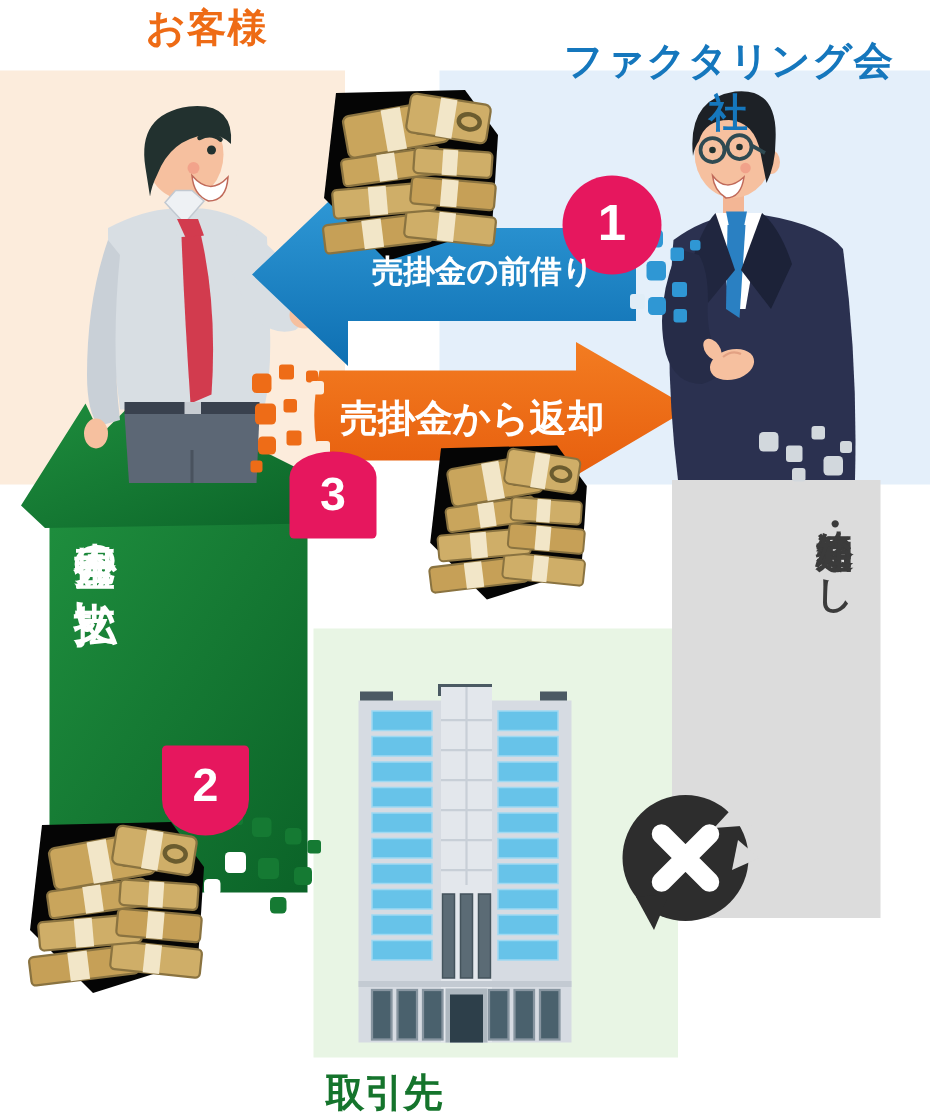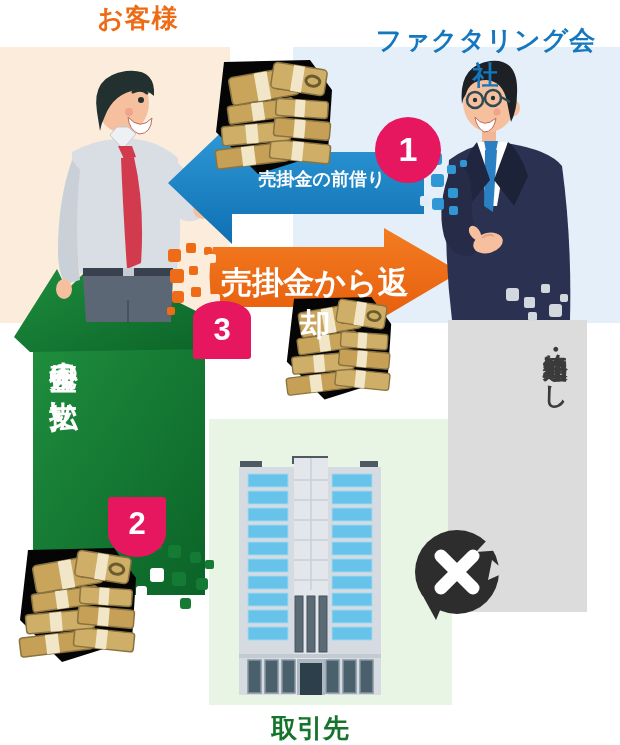--- a/index.html
+++ b/index.html
@@ -12,34 +12,34 @@
   .panel-green{left:209px;top:419px;width:243px;height:286px;background:#e8f5e4;}
   .panel-gray{left:448px;top:320px;width:139px;height:292px;background:#dcdcdc;}
   
   .top-label{position:absolute;top:1px;font-size:26px;font-weight:800;letter-spacing:1px;text-align:center;}
   .label-customer{left:38px;width:200px;color:#ee6b15;}
   .label-factoring{left:373px;width:226px;color:#1577bd;margin-top:22px;}
   
   .art{position:absolute;left:0;top:0;}
   
   .arrow-text{position:absolute;color:#fff;font-weight:800;text-align:center;}
-  .txt-advance{left:224px;top:167px;width:196px;font-size:18px;}
-  .txt-repay{left:221px;top:262px;width:188px;font-size:31px;}
+  .txt-advance{left:224px;top:167px;width:196px;font-size:21px;}
+  .txt-repay{left:221px;top:262px;width:188px;font-size:25px;}
   .vtext{position:absolute;writing-mode:vertical-rl;text-orientation:upright;font-weight:800;}
   .txt-payment{left:44px;top:339px;color:#fff;font-size:28px;letter-spacing:2px;}
   .txt-notice{left:540px;top:333px;color:#3b3b3b;font-size:25px;letter-spacing:1px;}
   
   .badge{position:absolute;background:#e6175e;color:#fff;font-weight:800;text-align:center;}
   .badge-1{left:375px;top:117px;width:66px;height:66px;border-radius:50%;font-size:34px;line-height:64px;}
   .badge-3{left:193px;top:301px;width:58px;height:58px;font-size:31px;line-height:58px;
            border-radius:29px 29px 3px 3px / 17px 17px 3px 3px;}
   .badge-2{left:108px;top:497px;width:58px;height:60px;font-size:31px;line-height:54px;
            border-radius:3px 3px 29px 29px / 3px 3px 24px 24px;}
   
-  .label-client{position:absolute;left:217px;top:711px;width:186px;text-align:center;
+  .label-client{position:absolute;left:217px;top:711px;width:186px;
                 font-size:26px;font-weight:800;color:#15742c;}
 </style>
 </head>
 <body>
 
 <div class="stage">
 
   <div class="panel panel-peach"></div>
   <div class="panel panel-blue"></div>
   <div class="panel panel-green"></div>

